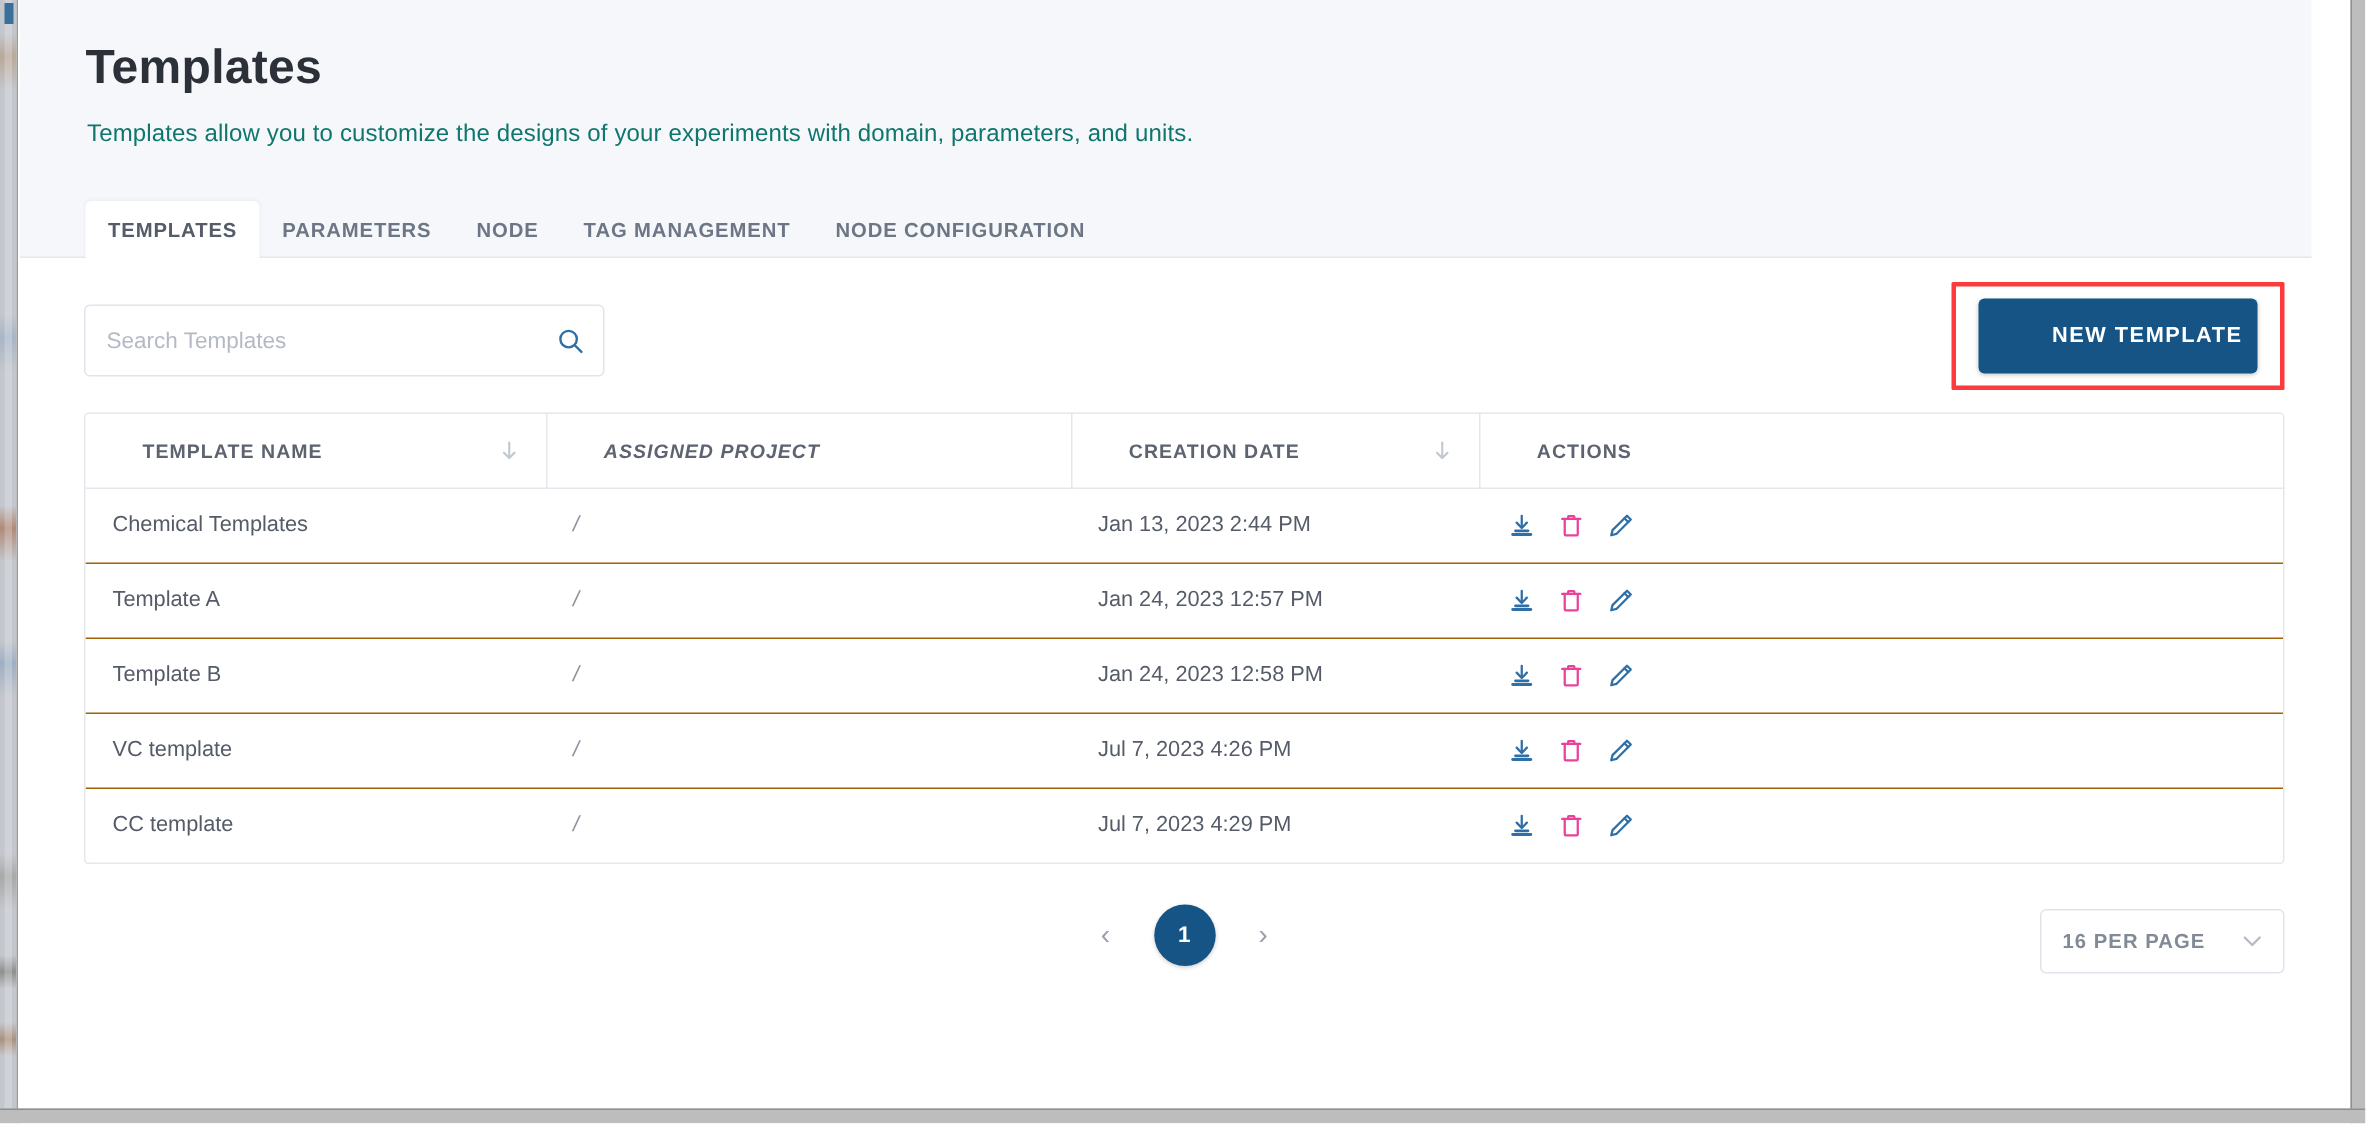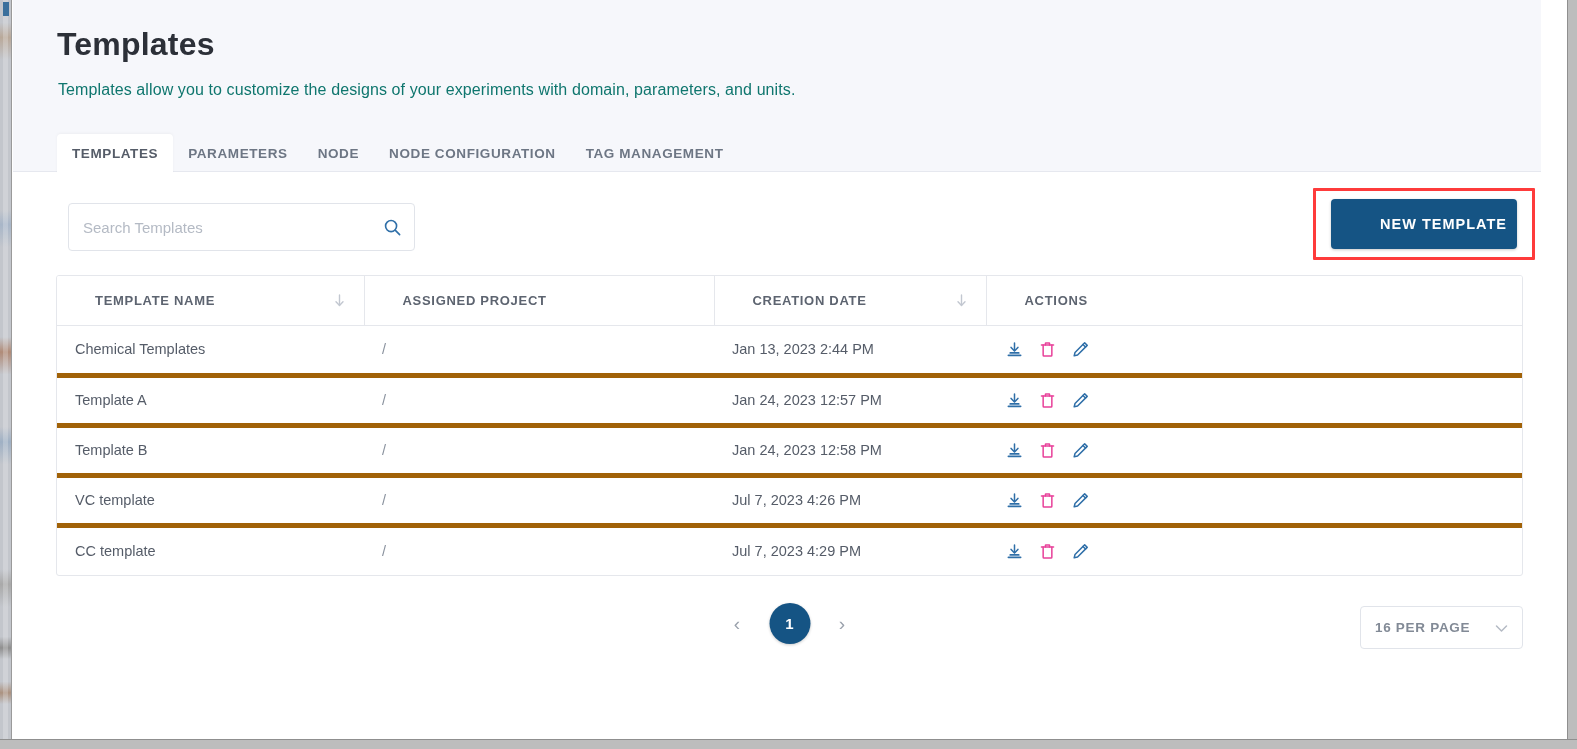--- a/index.html
+++ b/index.html
@@ -130,21 +130,21 @@
     content: "";
     position: absolute;
     left: 0; right: 0; bottom: -2px; height: 3px;
     background: #ffffff;
   }
 
   
   .toolbar {
     position: absolute;
     left: 0; top: 172px;
-    width: 1553px; height: 100px; margin-left: 12px;
+    width: 1553px; height: 100px;
   }
 
   .search-box {
     position: absolute;
     left: 43px; top: 31px;
     width: 347px; height: 48px;
     border: 1px solid #e1e4ea;
     border-radius: 4px;
     background: #ffffff;
     display: flex;
@@ -221,28 +221,28 @@
   }
   thead th:last-child { border-right: none; }
   .th-inner { display: flex; align-items: center; justify-content: space-between; margin-left: 20px; }
   .sort-arrow { margin-left: 12px; display: inline-flex; cursor: pointer; }
 
   tbody td {
     height: 50px;
     font-size: 14.5px;
     color: #555c68;
     padding: 0 18px;
-    border-bottom: 5px solid #a16207;
+    border-bottom: 1px solid #a16207;
     vertical-align: middle;
     white-space: nowrap;
   }
   tbody tr:last-child td { border-bottom: none; }
 
   .col-name { width: 307px; }
-  .col-proj { width: 350px; }
+  .col-proj { width: 350px; font-style: italic; }
   .col-date { width: 272px; }
 
   .slash { color: #8a929e; }
 
   .actions-cell { }
   .actions { display: flex; align-items: center; gap: 13px; }
   .act-btn {
     background: none; border: none; padding: 0; cursor: pointer;
     display: inline-flex; align-items: center; justify-content: center;
     width: 20px; height: 20px;
@@ -314,24 +314,24 @@
       <div class="tab active">
         <span>TEMPLATES</span>
       </div>
       <div class="tab">
         <span>PARAMETERS</span>
       </div>
       <div class="tab">
         <span>NODE</span>
       </div>
       <div class="tab">
+        <span>TAG MANAGEMENT</span>
+      </div>
+      <div class="tab">
         <span>NODE CONFIGURATION</span>
-      </div>
-      <div class="tab">
-        <span>TAG MANAGEMENT</span>
       </div>
     </div>
 
     <div class="toolbar">
 
       <div class="search-box">
         <input class="search-input" type="text" placeholder="Search Templates" style="">
         <span class="search-icon">
           <svg width="19" height="19" viewBox="0 0 20 20" fill="none" stroke="#2f6fa8" stroke-width="1.7" stroke-linecap="round">
             <circle cx="8.5" cy="8.5" r="5.8"></circle>

